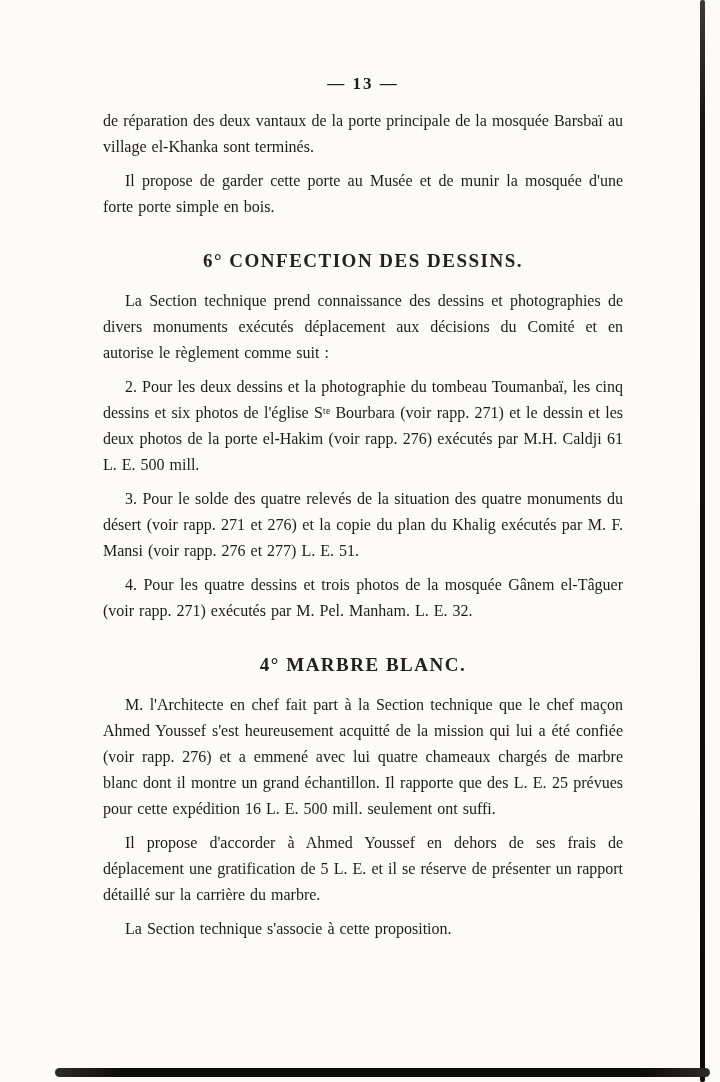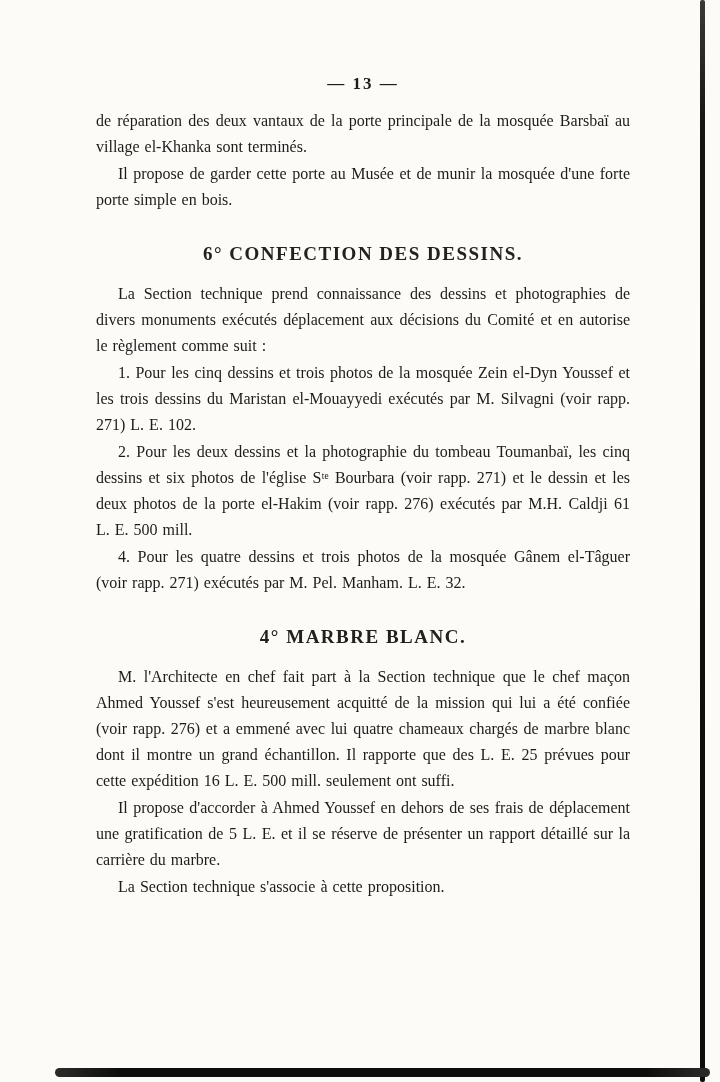--- a/index.html
+++ b/index.html
@@ -24,21 +24,21 @@
     width: 536px;
   }
   .page-number {
     text-align: center;
     font-size: 17px;
     font-weight: bold;
     letter-spacing: 2px;
     margin-bottom: 14px;
   }
   p.para {
-    margin: 1px;
+    margin: 8px;
     font-size: 16px;
     line-height: 26px;
     text-align: justify;
     word-spacing: 1px;
   }
   p.para.indent {
     text-indent: 22px;
   }
   h2.section-heading {
     margin: 30px 0 16px 0;
@@ -79,24 +79,24 @@
 
     <p class="para">de réparation des deux vantaux de la porte principale de la mosquée Barsbaï au village el-Khanka sont terminés.</p>
 
     <p class="para indent">Il propose de garder cette porte au Musée et de munir la mosquée d'une forte porte simple en bois.</p>
 
 
     <h2 class="section-heading">6° CONFECTION DES DESSINS.</h2>
 
     <p class="para indent">La Section technique prend connaissance des dessins et photographies de divers monuments exécutés déplacement aux décisions du Comité et en autorise le règlement comme suit :</p>
 
-    <p class="para indent">1. Pour les cinq dessins et trois photos de la mosquée Zein el-Dyn Youssef et les trois dessins du Maristan el-Mouayyedi exécutés par M. Silvagni (voir rapp. 271) L. E. 102.</p>
 
     <p class="para indent">2. Pour les deux dessins et la photographie du tombeau Toumanbaï, les cinq dessins et six photos de l'église Sᵗᵉ Bourbara (voir rapp. 271) et le dessin et les deux photos de la porte el-Hakim (voir rapp. 276) exécutés par M.H. Caldji 61 L. E. 500 mill.</p>
 
+    <p class="para indent">3. Pour le solde des quatre relevés de la situation des quatre monuments du désert (voir rapp. 271 et 276) et la copie du plan du Khalig exécutés par M. F. Mansi (voir rapp. 276 et 277) L. E. 51.</p>
 
     <p class="para indent">4. Pour les quatre dessins et trois photos de la mosquée Gânem el-Tâguer (voir rapp. 271) exécutés par M. Pel. Manham. L. E. 32.</p>
 
     <h2 class="section-heading">4° MARBRE BLANC.</h2>
 
     <p class="para indent">M. l'Architecte en chef fait part à la Section technique que le chef maçon Ahmed Youssef s'est heureusement acquitté de la mission qui lui a été confiée (voir rapp. 276) et a emmené avec lui quatre chameaux chargés de marbre blanc dont il montre un grand échantillon. Il rapporte que des L. E. 25 prévues pour cette expédition 16 L. E. 500 mill. seulement ont suffi.</p>
 
     <p class="para indent">Il propose d'accorder à Ahmed Youssef en dehors de ses frais de déplacement une gratification de 5 L. E. et il se réserve de présenter un rapport détaillé sur la carrière du marbre.</p>
 
     <p class="para indent">La Section technique s'associe à cette proposition.</p>

